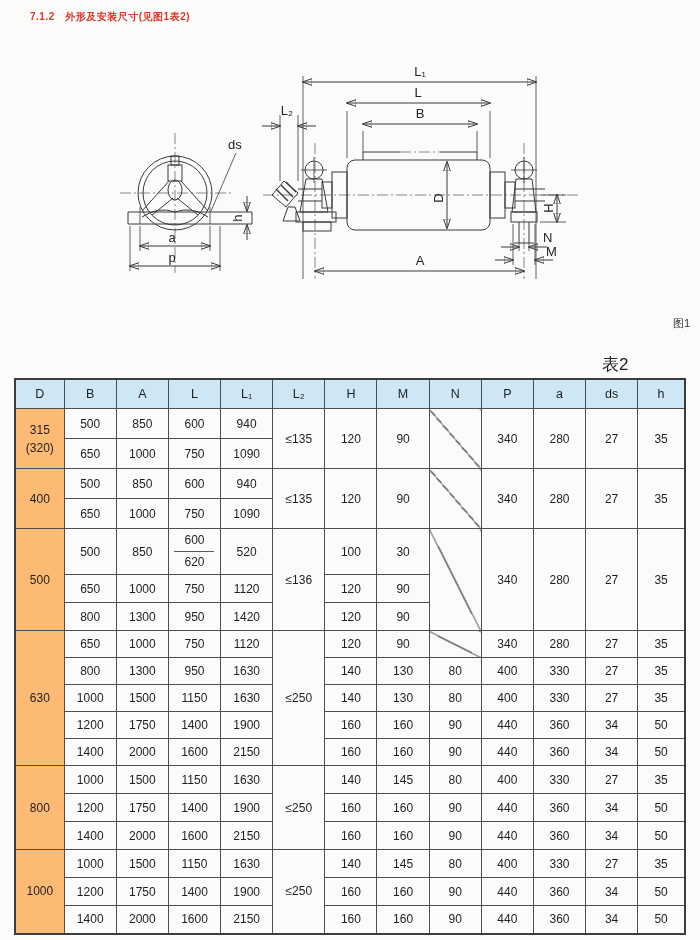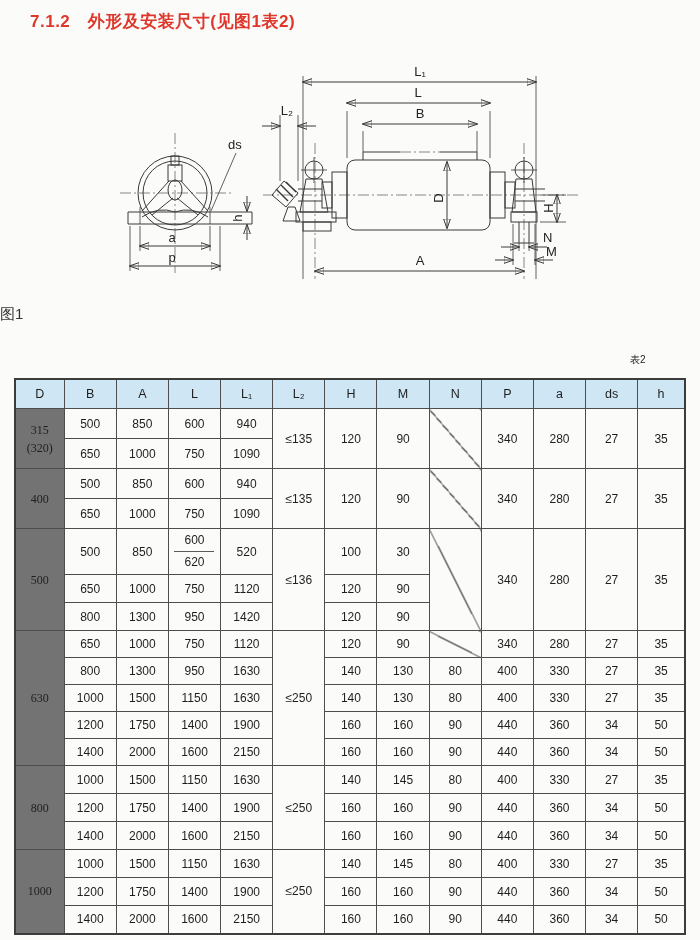--- a/index.html
+++ b/index.html
@@ -1,29 +1,29 @@
 <!DOCTYPE html>
 <html><head>
 <meta charset="utf-8">
 <style>
   html,body{margin:0;padding:0;background:#fbfbfa;}
   body{width:700px;height:940px;position:relative;font-family:"Liberation Sans","DejaVu Sans",sans-serif;color:#222;}
-  .title{position:absolute;left:30px;top:10px;font-size:17px;letter-spacing:.5px;color:#df372b;font-weight:bold;white-space:pre;}
+  .title{position:absolute;left:30px;top:10px;font-size:10px;letter-spacing:.5px;color:#df372b;font-weight:bold;white-space:pre;}
   .drawing{position:absolute;left:0;top:45px;}
   svg line,svg path,svg rect,svg circle,svg ellipse,svg polygon{stroke:#3a3a3a;stroke-width:1;fill:none;}
   svg .cl{stroke:#6a6a6a;stroke-width:.8;stroke-dasharray:11 3 2 3;}
   svg .thin{stroke-width:.8;}
   svg text{fill:#222;font-size:13px;stroke:none;font-family:"Liberation Sans","DejaVu Sans",sans-serif;}
   svg .hatch{stroke-width:1.4;}
-  .fig-caption{position:absolute;left:0;top:305px;width:690px;text-align:left;font-size:15px;color:#333;}
-  .table-caption{position:absolute;left:630px;top:353px;font-size:10px;color:#222;}
+  .fig-caption{position:absolute;left:0;top:316px;width:690px;text-align:right;font-size:11px;color:#333;}
+  .table-caption{position:absolute;left:602px;top:353px;font-size:17px;color:#222;}
   table.dim{position:absolute;left:14px;top:378px;width:672px;border-collapse:collapse;table-layout:fixed;border:2px solid #3c3c3c;}
   table.dim td,table.dim th{border:1px solid #4e4e4e;text-align:center;vertical-align:middle;font-size:12px;font-weight:normal;color:#1e1e1e;padding:0;overflow:hidden;}
   table.dim th{background:#cfe7f5;height:28px;font-size:12.5px;}
-  td.dcol{background:#737373;white-space:pre-line;line-height:1.5;font-family:Liberation Serif, serif;}
+  td.dcol{background:#fdba74;white-space:pre-line;line-height:1.5;}
   td.slash{background-image:linear-gradient(to top right,transparent calc(50% - .6px),#4e4e4e calc(50% - .6px),#4e4e4e calc(50% + .6px),transparent calc(50% + .6px));}
   td.splitcell .sv{width:40px;margin:0 auto;line-height:21px;}
   td.splitcell .svtop{border-bottom:1px solid #5a5a5a;}
 </style>
 </head>
 <body>
 
 <div class="title">7.1.2　外形及安装尺寸(见图1表2)</div>
 
 <svg class="drawing" width="700" height="295" viewBox="0 0 700 295">

